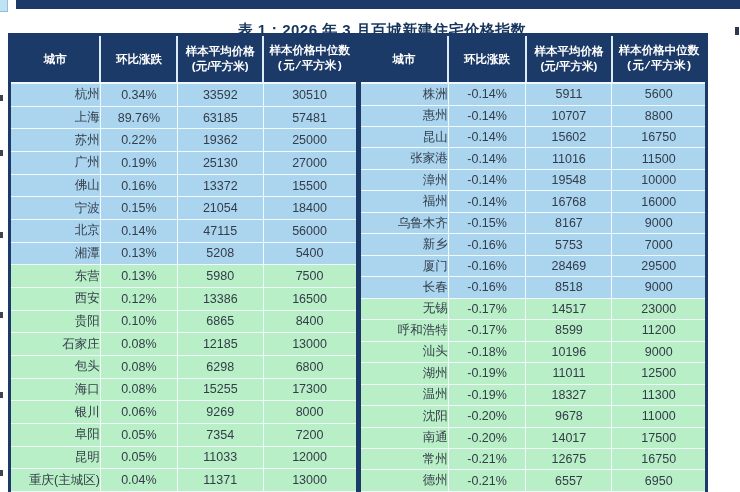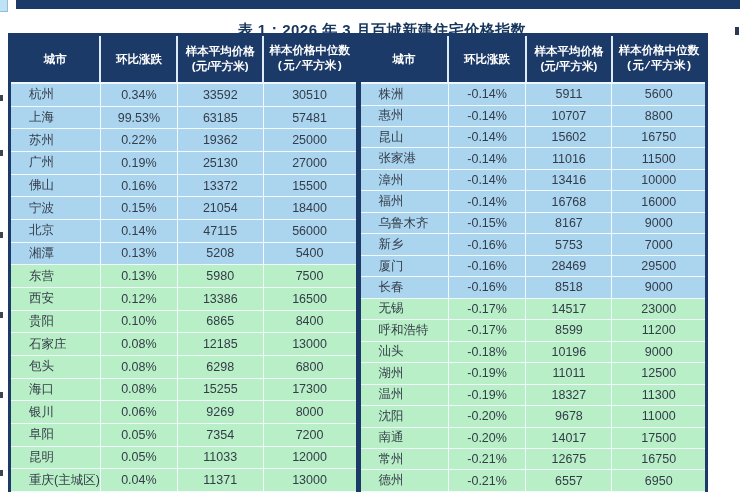--- a/index.html
+++ b/index.html
@@ -52,21 +52,21 @@
     border-right:2px solid #dcebf7;border-bottom:2px solid #eef7fd;
   }
   thead th:last-child{border-right:none;font-family:Liberation Mono, monospace;}
   tbody td{
     height:19px;font-size:12.5px;color:var(--body-text);
     text-align:center;padding:0;
     border-right:1.5px solid var(--sep);
     border-bottom:1.5px solid var(--sep);
     overflow:hidden;white-space:nowrap;
   }
-  tbody td:first-child{text-align:left;padding-left:18px;}
+  tbody td:first-child{text-align:right;padding-left:18px;}
   tbody td:last-child{border-right:none;}
   tr.tone-blue td{background:var(--blue);}
   tr.tone-green td{background:var(--green);}
 </style>
 </head>
 <body>
 
 <div class="corner-chip"></div>
 <div class="top-band"></div>
 <div class="edge-dash" style="top:95px"></div>
@@ -100,21 +100,21 @@
     </thead>
     <tbody>
         <tr class="tone-blue">
           <td>杭州</td>
           <td>0.34%</td>
           <td>33592</td>
           <td>30510</td>
         </tr>
         <tr class="tone-blue">
           <td>上海</td>
-          <td>99.53%</td>
+          <td>89.76%</td>
           <td>63185</td>
           <td>57481</td>
         </tr>
         <tr class="tone-blue">
           <td>苏州</td>
           <td>0.22%</td>
           <td>19362</td>
           <td>25000</td>
         </tr>
         <tr class="tone-blue">
@@ -250,21 +250,21 @@
         </tr>
         <tr class="tone-blue">
           <td>张家港</td>
           <td>-0.14%</td>
           <td>11016</td>
           <td>11500</td>
         </tr>
         <tr class="tone-blue">
           <td>漳州</td>
           <td>-0.14%</td>
-          <td>13416</td>
+          <td>19548</td>
           <td>10000</td>
         </tr>
         <tr class="tone-blue">
           <td>福州</td>
           <td>-0.14%</td>
           <td>16768</td>
           <td>16000</td>
         </tr>
         <tr class="tone-blue">
           <td>乌鲁木齐</td>

